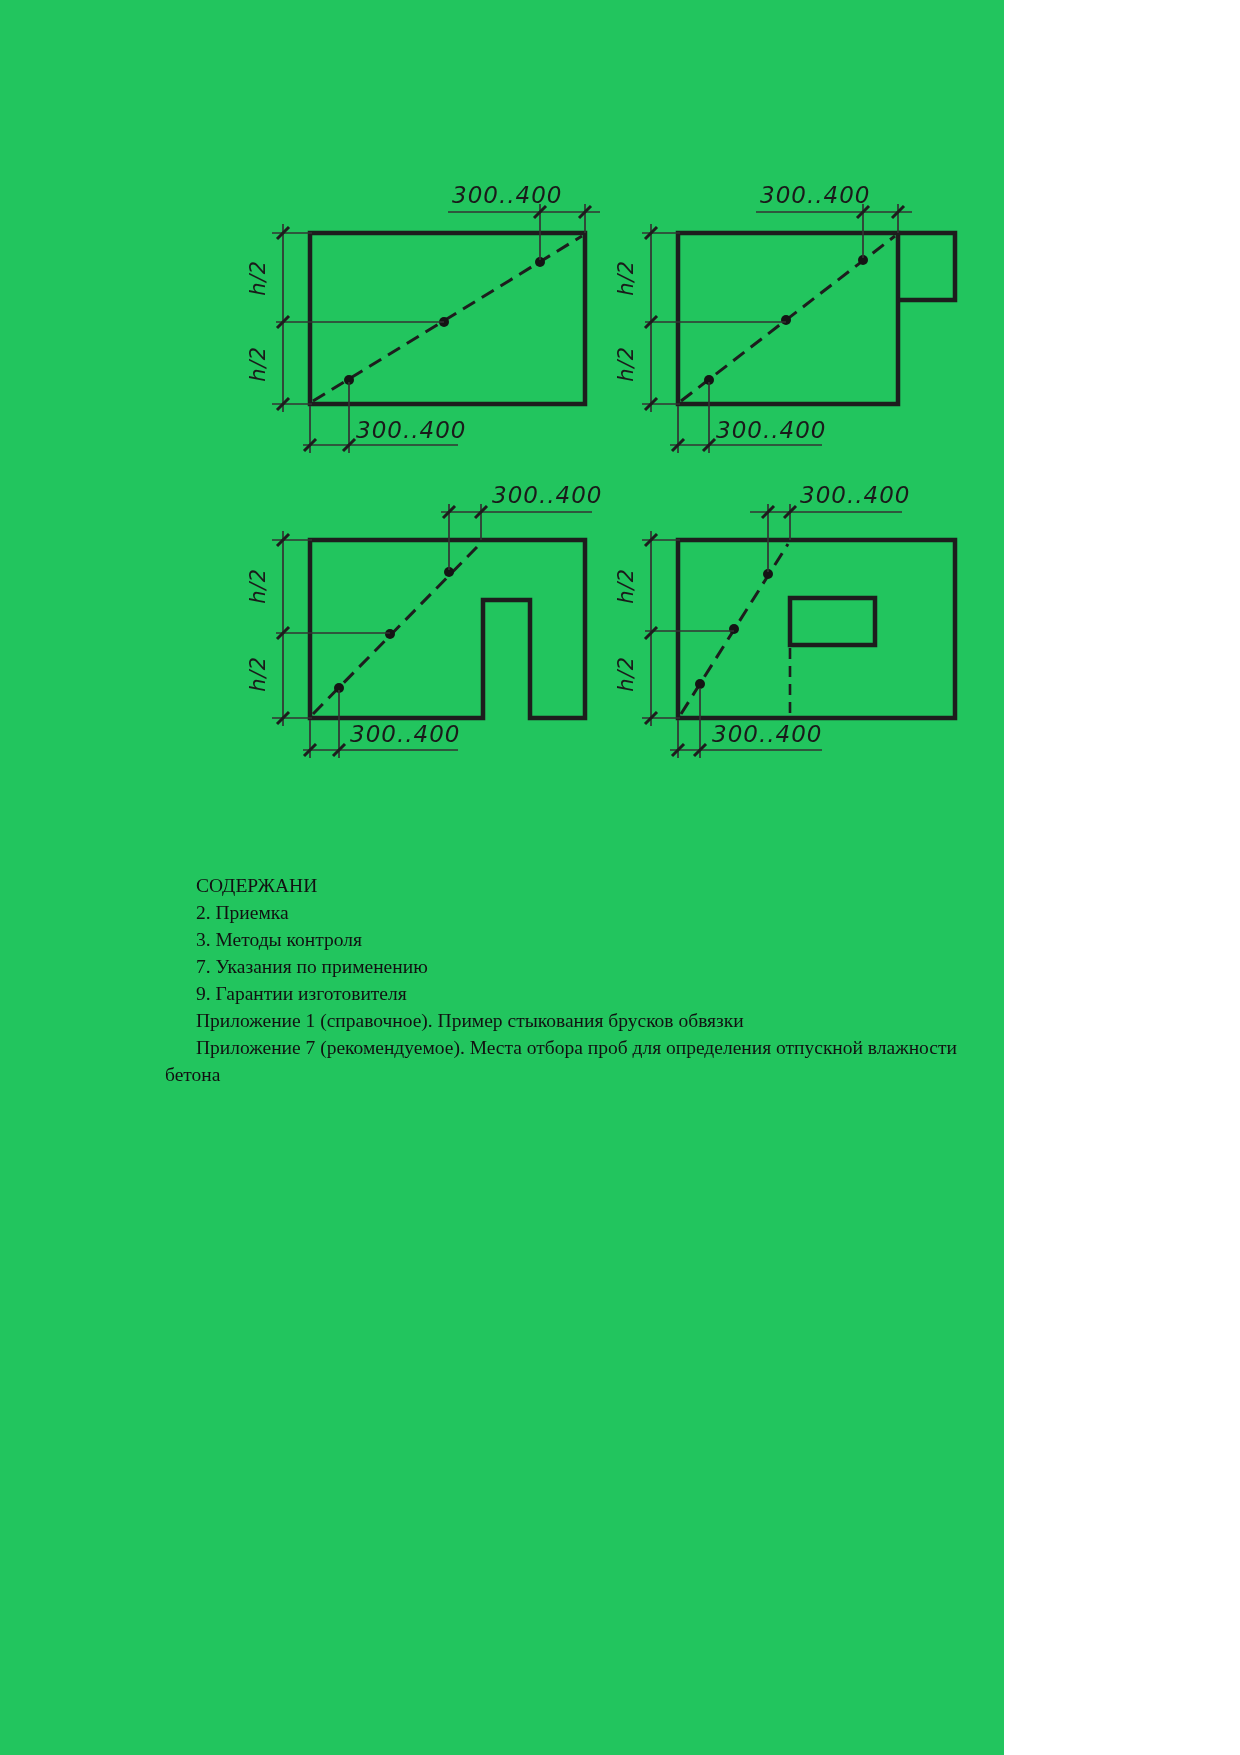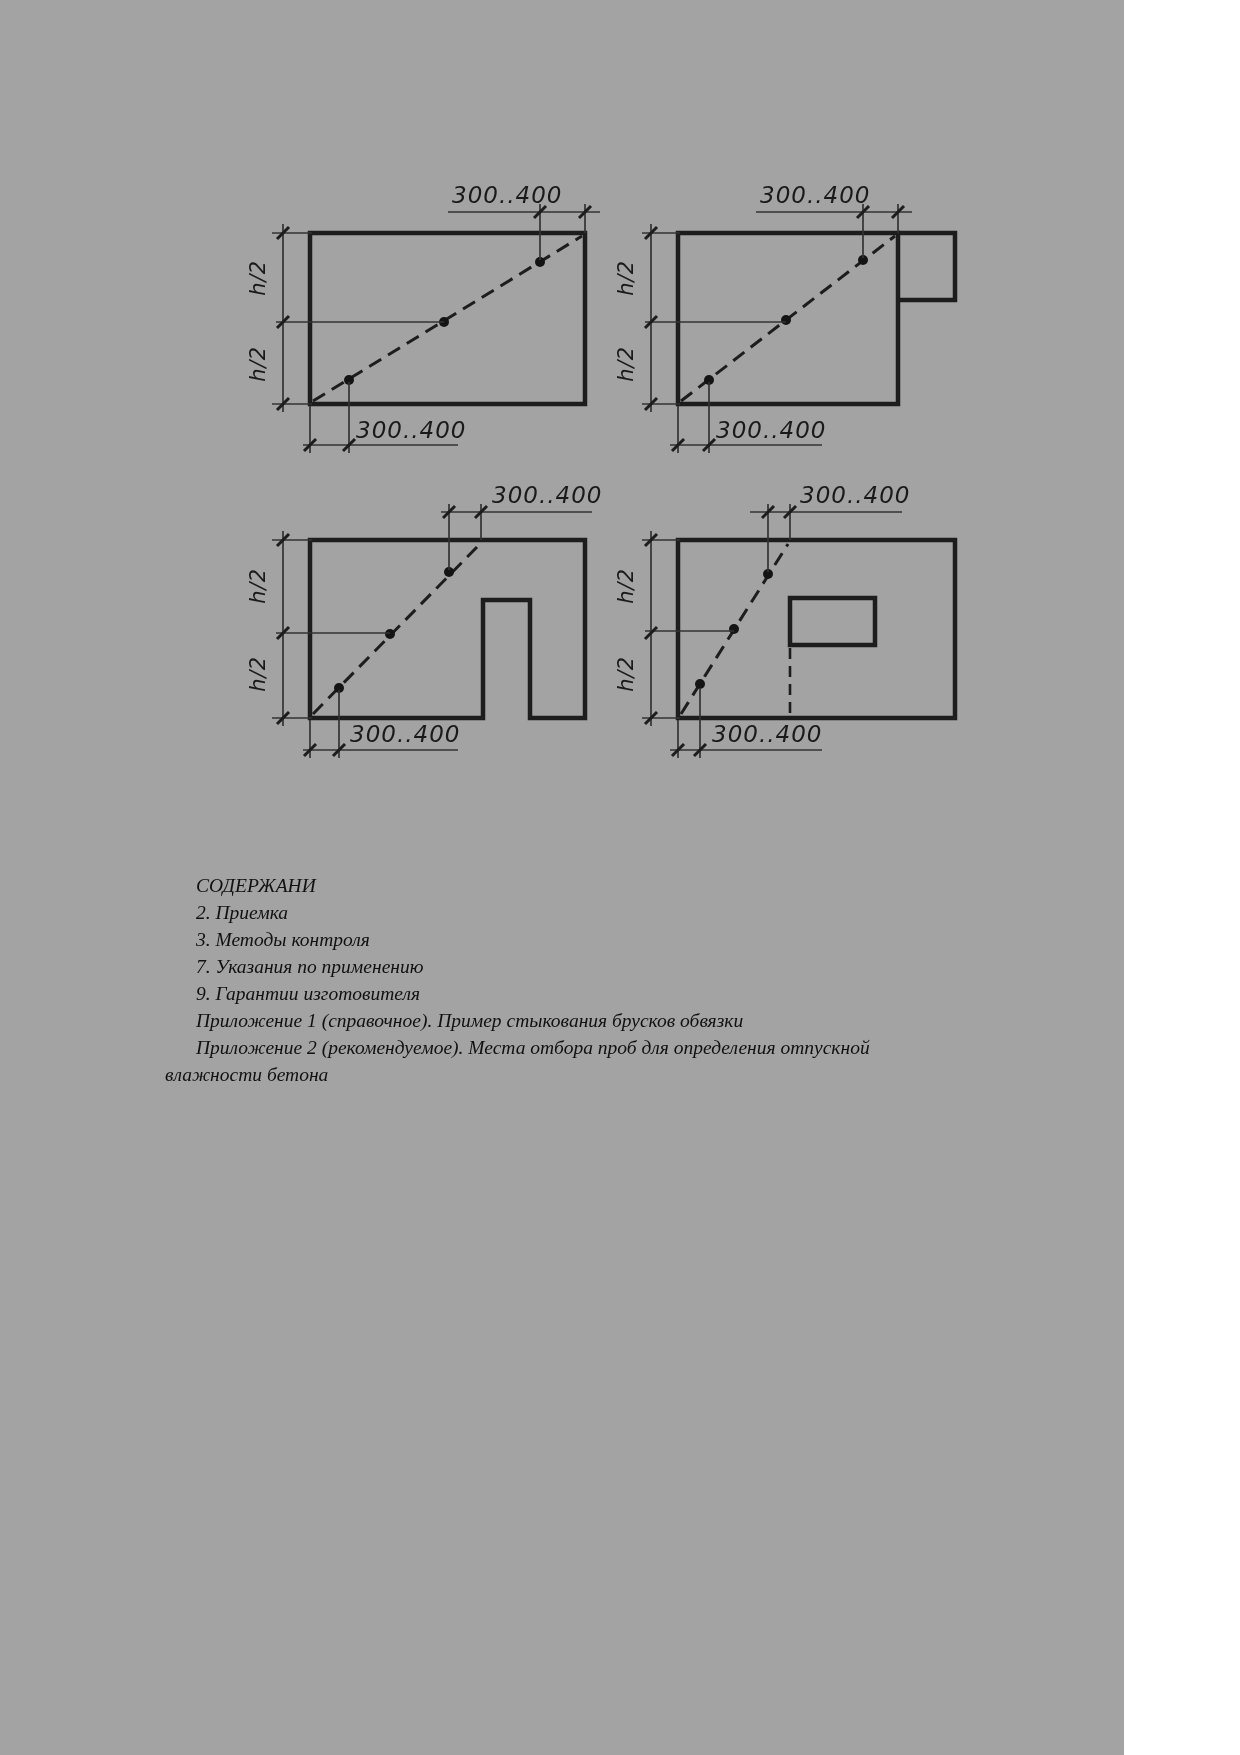--- a/index.html
+++ b/index.html
@@ -1,19 +1,19 @@
 <!DOCTYPE html>
 <html><head>
 <meta charset="utf-8">
 <style>
   html,body { margin:0; padding:0; background:#ffffff; }
   .page {
     position:relative;
-    width:1124px; height:1755px;
-    background:#a3a3a3;
+    width:1004px; height:1755px;
+    background:#22c55e;
     font-family:"Liberation Serif", serif;
     color:#111;
     overflow:hidden;
   }
   svg.figure { position:absolute; left:0; top:0; }
   .thick path, .thick rect { stroke:#1d1d1d; stroke-width:4.5px; fill:none; }
   .dash line { stroke:#1d1d1d; stroke-width:3px; stroke-dasharray:14 8; }
   .dashv { stroke-dasharray:11 7 !important; stroke-width:2.6px !important; }
   .dots circle { fill:#141414; stroke:none; }
   .thin line { stroke:#333; stroke-width:1.7px; }
@@ -25,21 +25,21 @@
     letter-spacing:1px;
     fill:#1a1a1a;
   }
   .lbl text.hlbl { font-size:21px; letter-spacing:0.5px; }
   .caption {
     position:absolute; left:0; top:836px; width:1110px;
     text-align:center; font-size:20px; color:#111;
   }
   .toc {
     position:absolute; left:165px; top:872px; width:800px;
-    font-style:italic; font-size:19.5px; line-height:27px; color:#111;
+    font-size:19.5px; line-height:27px; color:#111;
   }
   .toc p { margin:0; text-indent:31px; }
 </style>
 </head>
 <body>
 
 <div class="page">
 
   <svg class="figure" width="1240" height="800" viewBox="0 0 1240 800">
 
@@ -179,16 +179,16 @@
   </svg>
 
 
   <div class="toc">
     <p>СОДЕРЖАНИ</p>
     <p>2. Приемка</p>
     <p>3. Методы контроля</p>
     <p>7. Указания по применению</p>
     <p>9. Гарантии изготовителя</p>
     <p>Приложение 1 (справочное). Пример стыкования брусков обвязки</p>
-    <p>Приложение 2 (рекомендуемое). Места отбора проб для определения отпускной влажности бетона</p>
+    <p>Приложение 7 (рекомендуемое). Места отбора проб для определения отпускной влажности бетона</p>
   </div>
 
 </div>
 
 </body></html>

